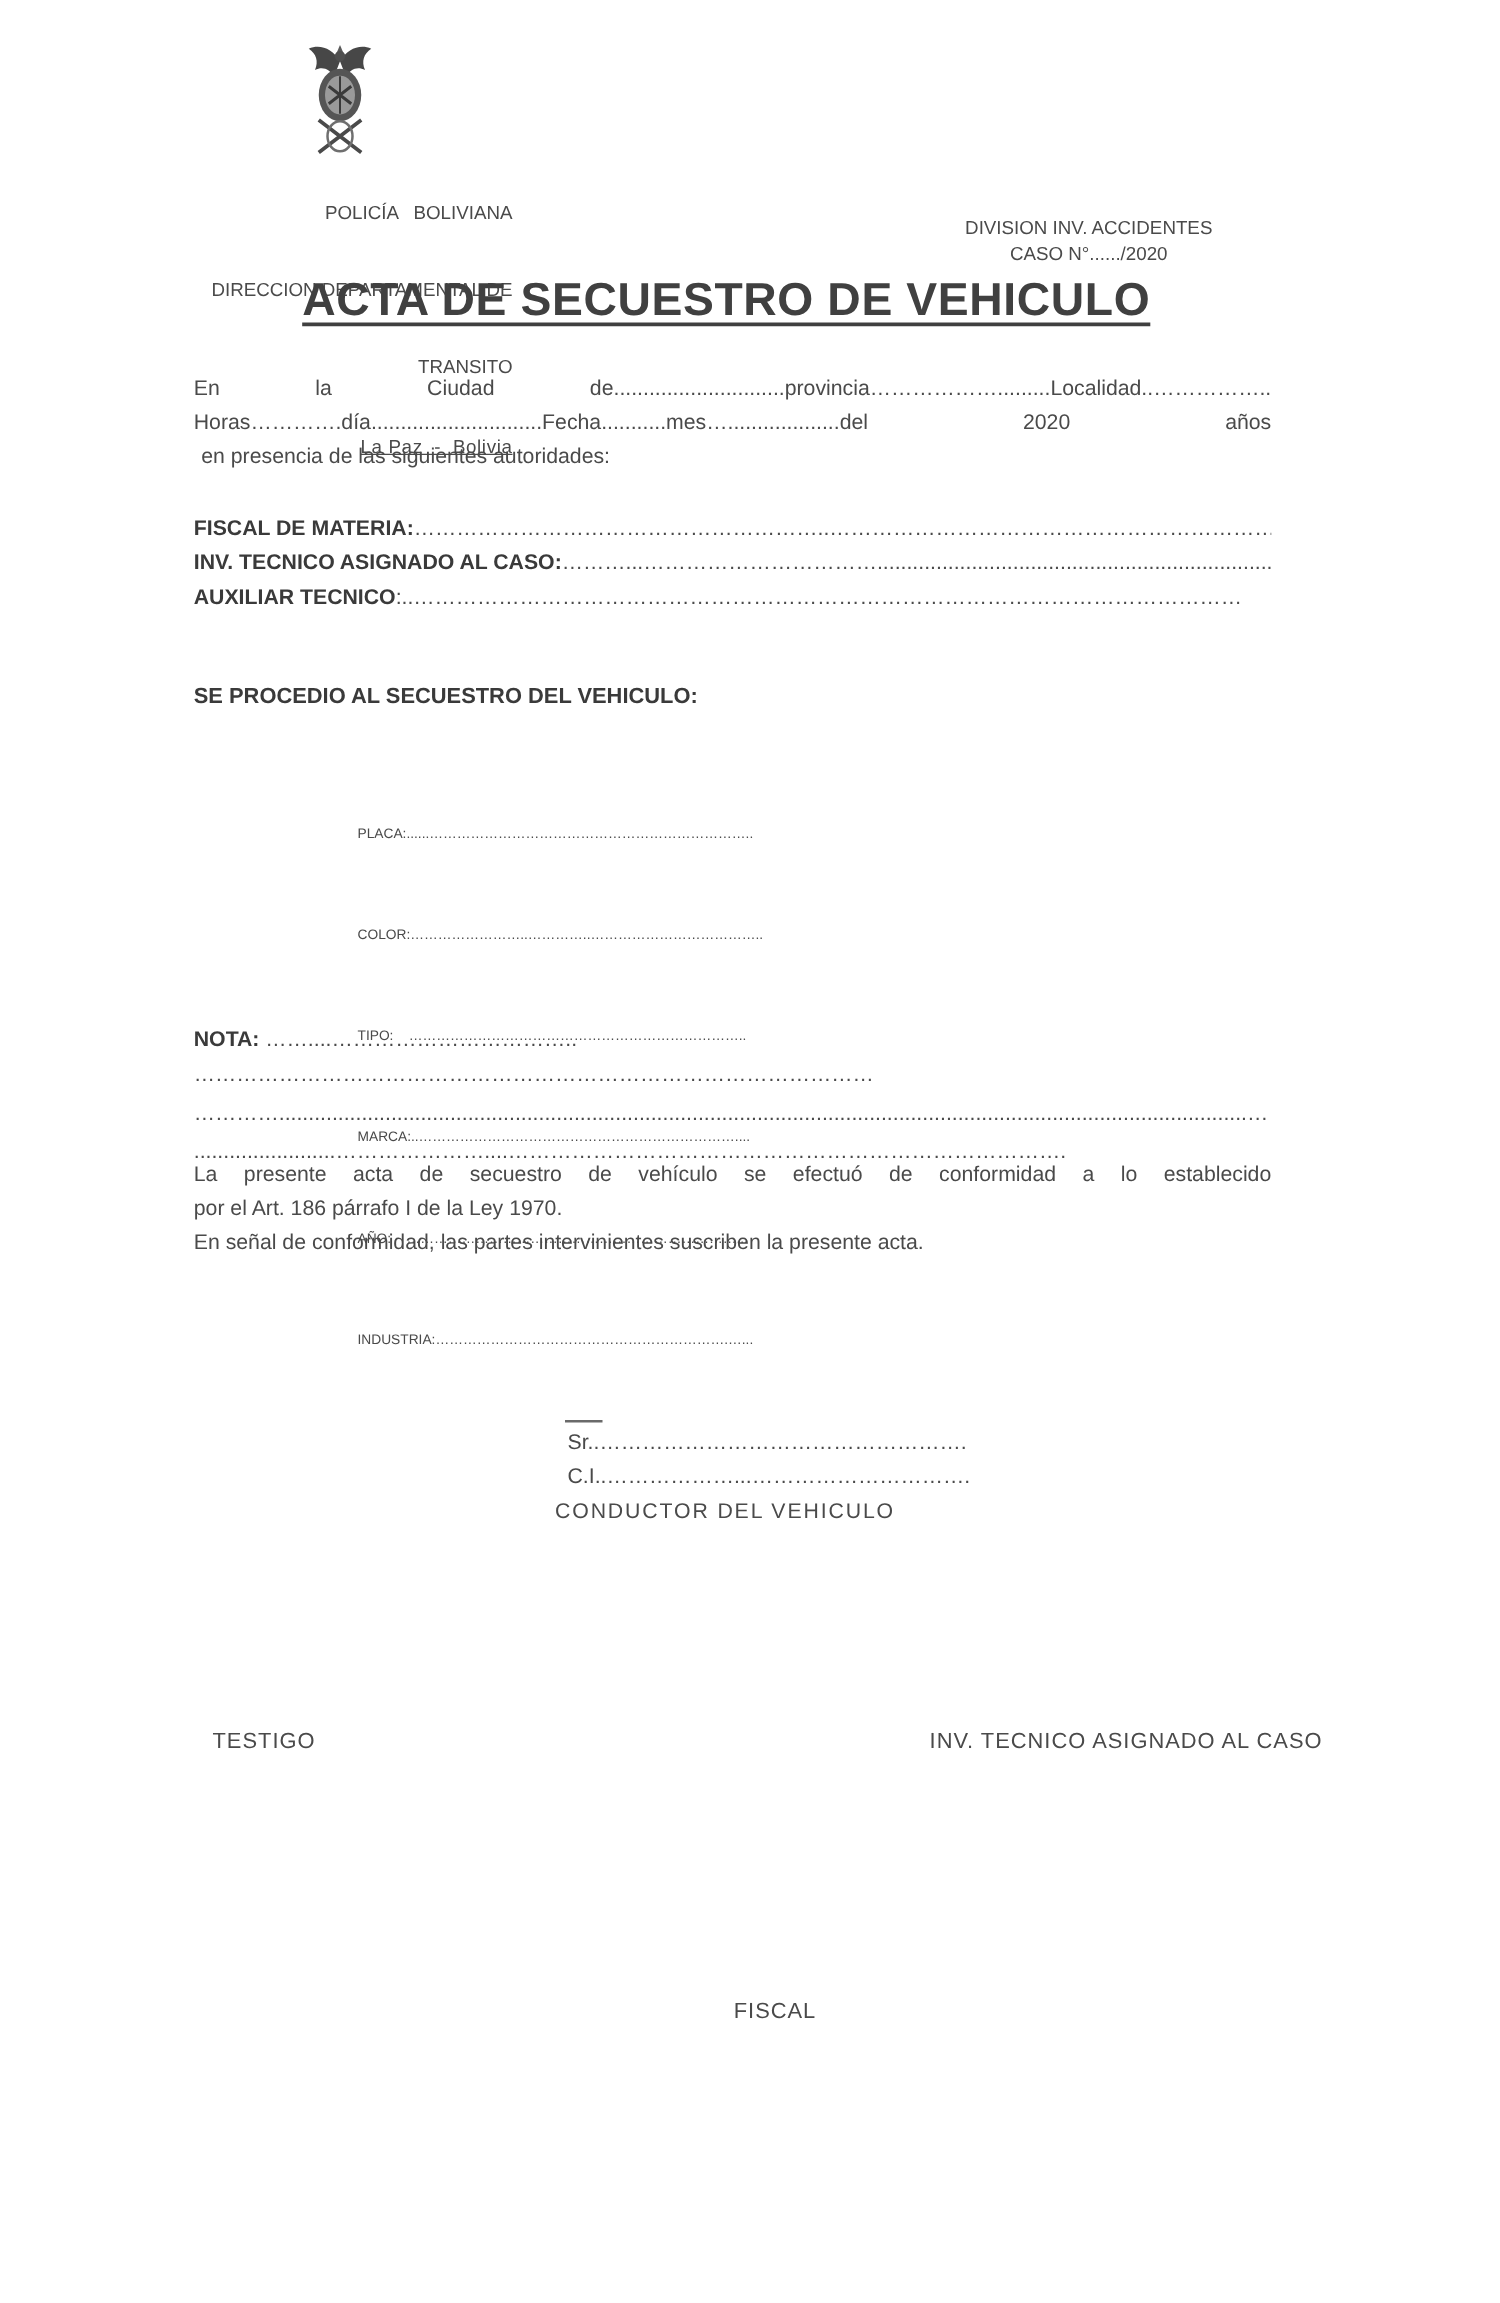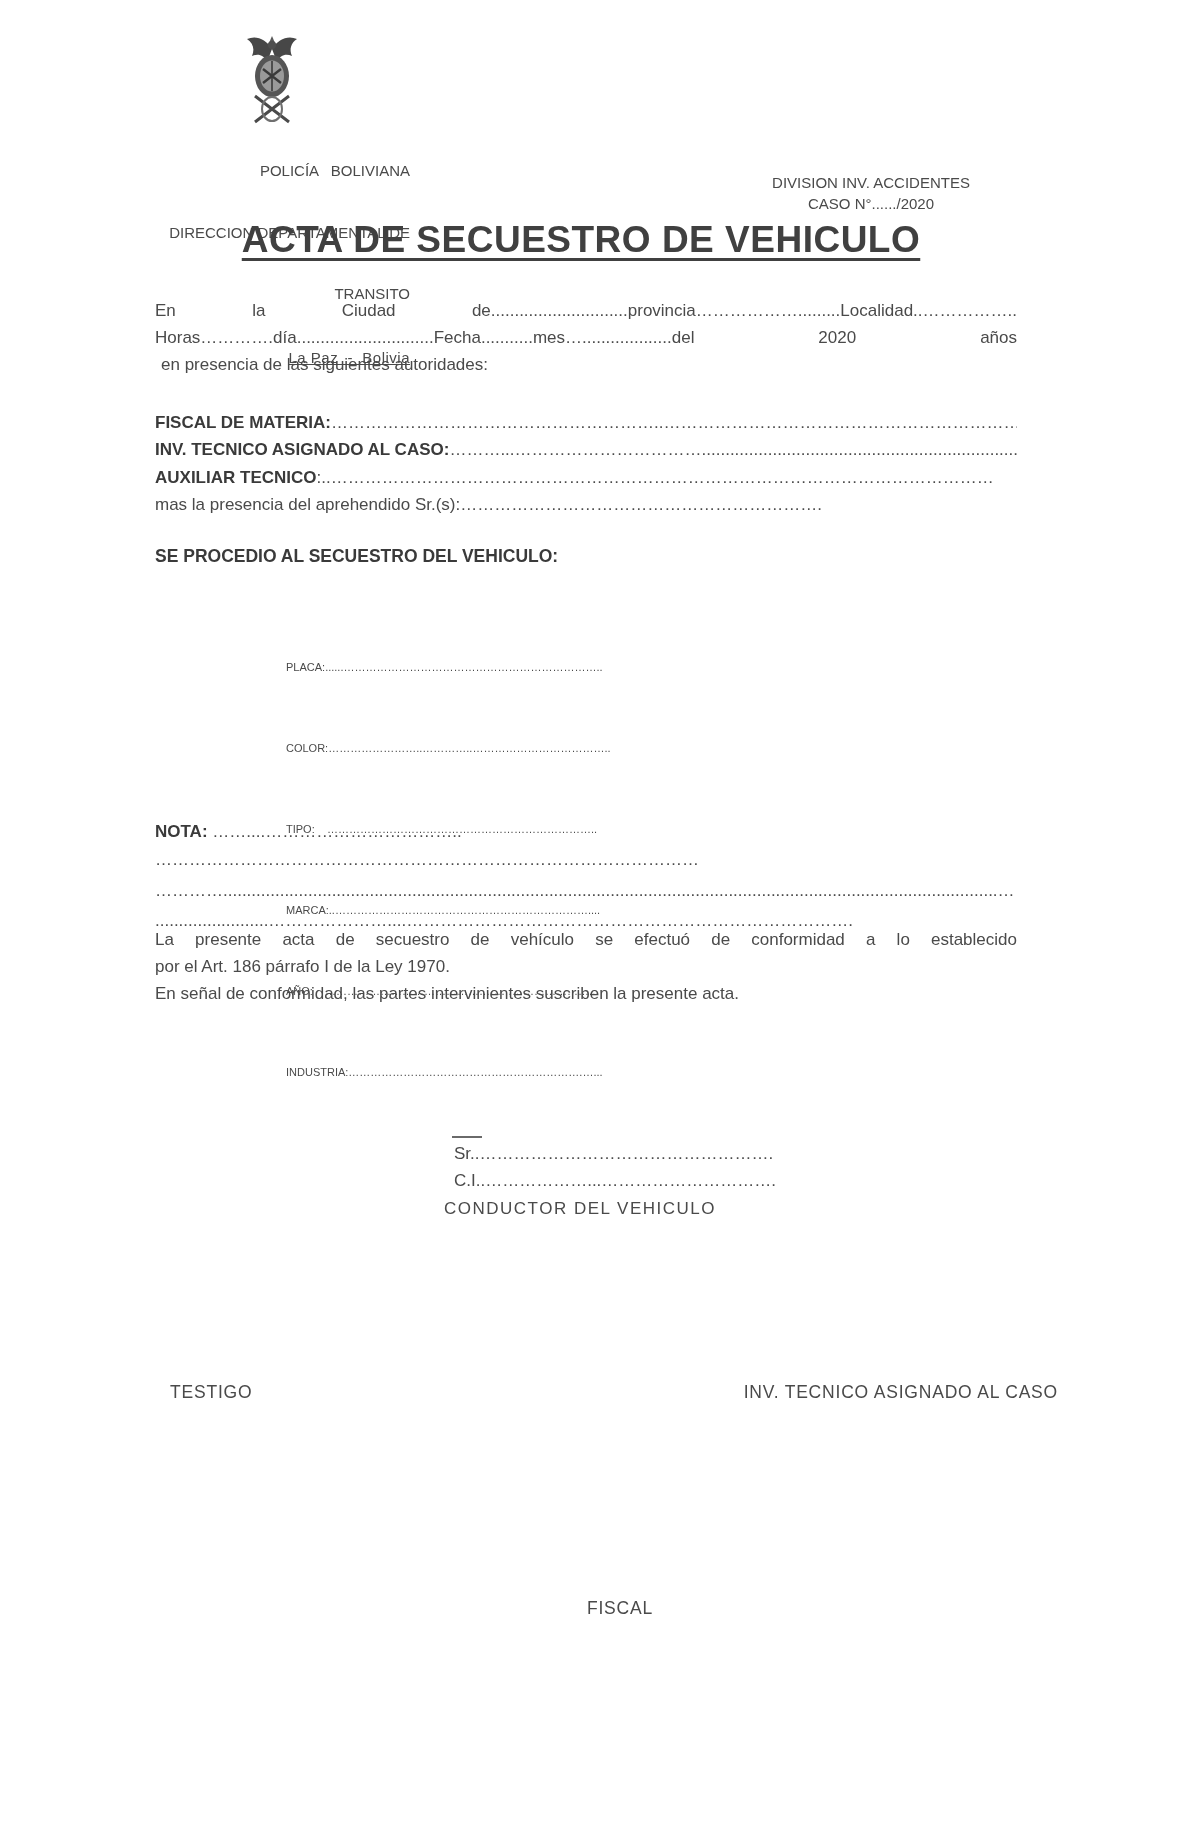--- a/index.html
+++ b/index.html
@@ -92,21 +92,20 @@
   <div class="abs" id="auth">
     <div class="cliprow">
       <span class="b">FISCAL DE MATERIA:</span><span>…………………………………………………..………………………………………………………</span>
     </div>
     <div class="cliprow">
       <span class="b">INV. TECNICO ASIGNADO AL CASO:</span><span>………...…………………………….....................................................................</span>
     </div>
     <div class="cliprow">
       <span class="b">AUXILIAR TECNICO</span><span>:..………………………………………………………………………………………………………</span>
     </div>
-    <div class="cliprow">mas la presencia del aprehendido Sr.(s):……………………………………………………….</div>
   </div>
 
   <div class="abs b" id="seizure">SE PROCEDIO AL SECUESTRO DEL VEHICULO:</div>
 
   <div class="abs" id="veh">
     <div>PLACA:......……………………………………………………………..</div>
     <div>COLOR:……………………..…………..………………………………..</div>
     <div>TIPO:    ………………………………………………………………..</div>
     <div>MARCA:..……………………………………………………………....</div>
     <div>AÑO:    ………………………………………………………………...</div>

